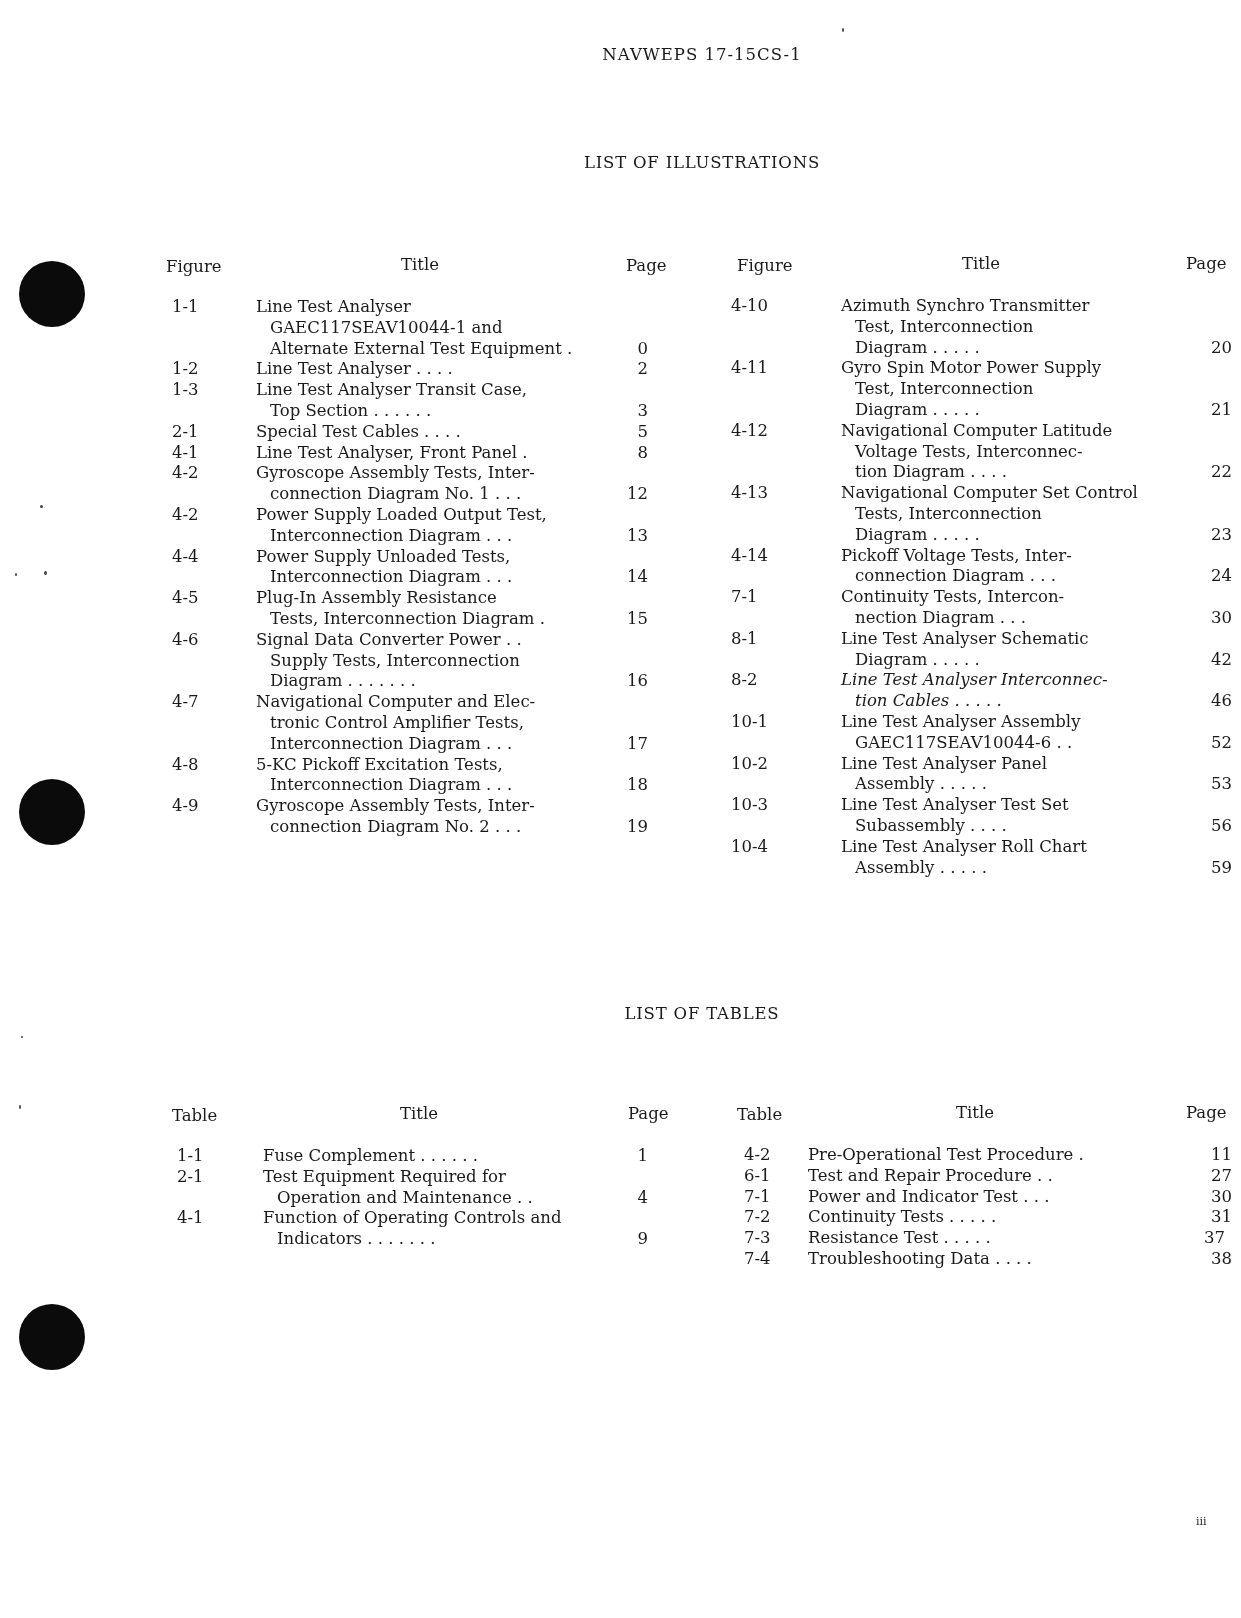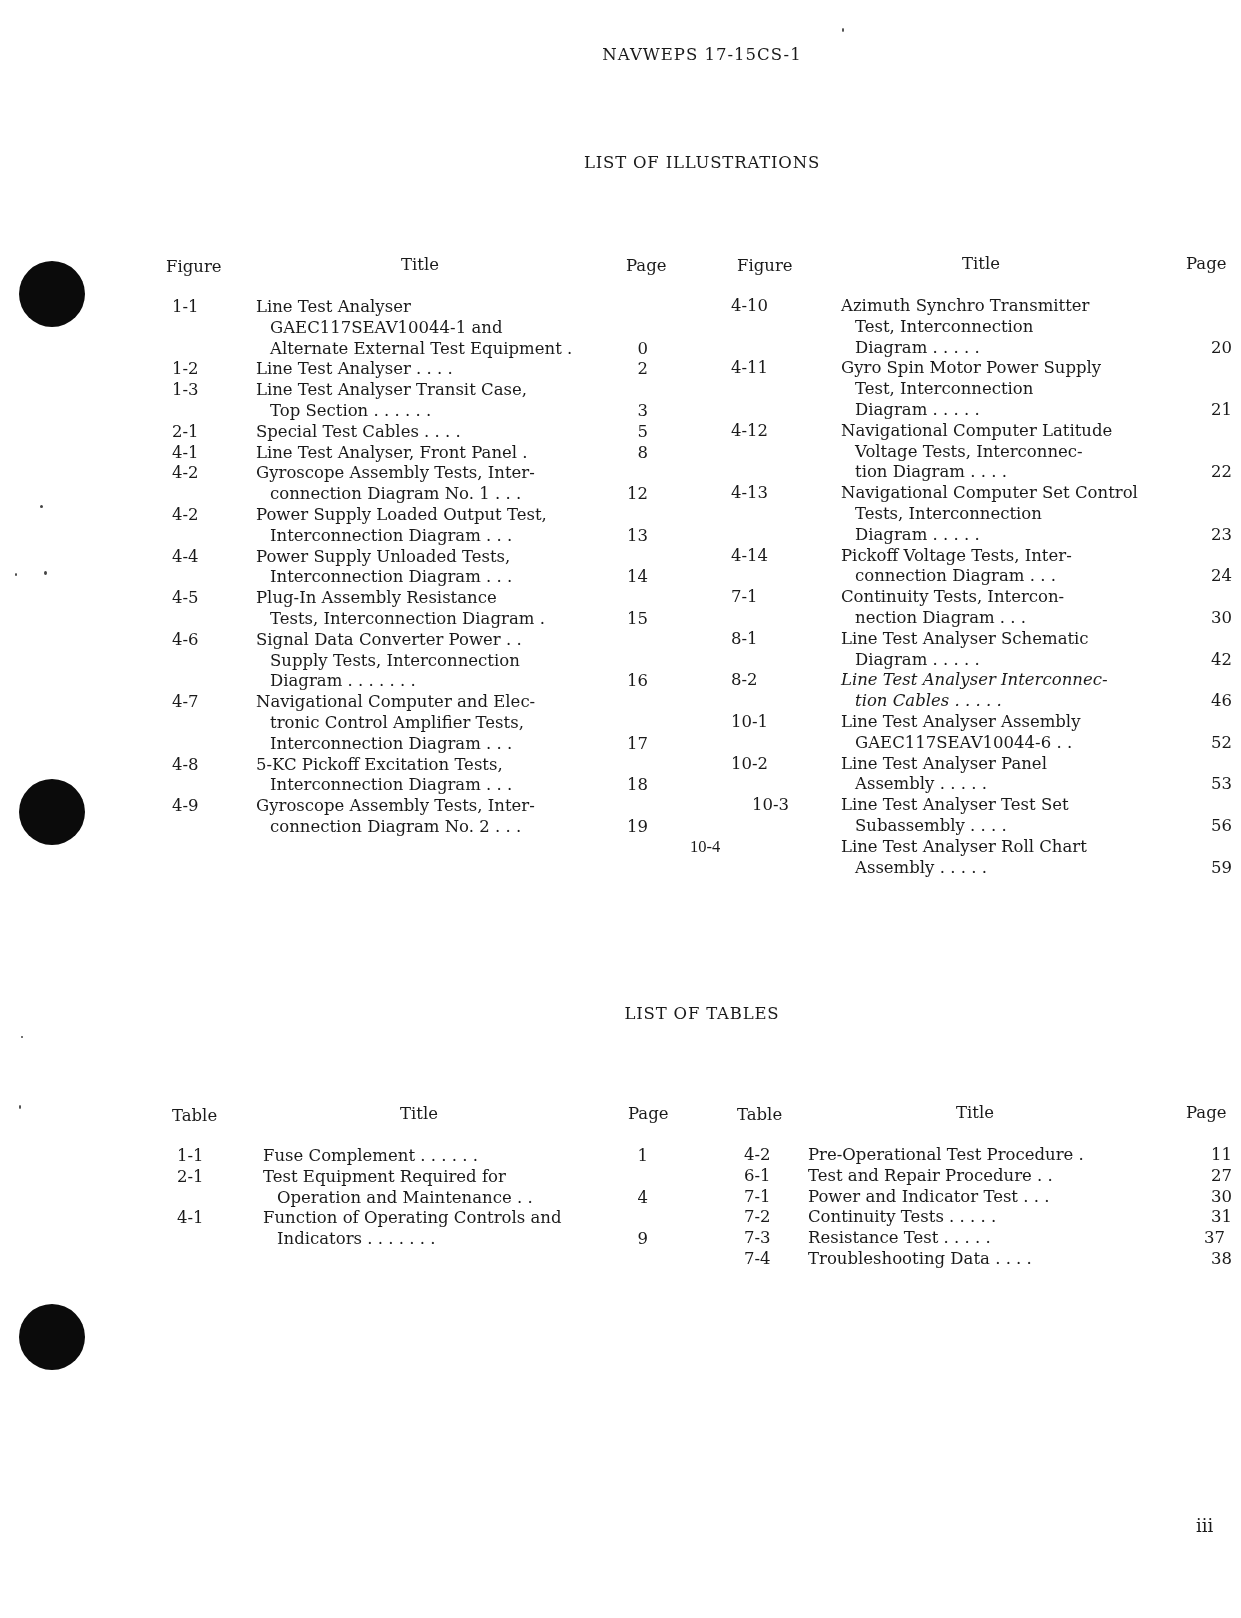--- a/index.html
+++ b/index.html
@@ -11,21 +11,21 @@
   .hole { position:absolute; width:66px; height:66px; border-radius:50%; background:#0b0b0b; left:19px; }
   .speck { position:absolute; background:#444; border-radius:50%; }
   .list { position:absolute; font-size:16.5px; line-height:20.8px; }
   .hdr { position:absolute; font-size:16.5px; }
   .row { position:absolute; left:0; width:100%; }
   .num { position:absolute; white-space:nowrap; }
   .ttl { position:absolute; white-space:nowrap; }
   .ttl .line { display:block; }
   .ttl .line.cont { padding-left:14px; }
   .pg { position:absolute; text-align:right; white-space:nowrap; }
-  .page-num { position:absolute; top:1515px; left:1196px; font-size:18px; }
+  .page-num { position:absolute; top:1515px; left:1196px; font-size:11px; }
 </style>
 </head>
 <body>
 
 <div class="hole" style="top:261px;"></div>
 <div class="hole" style="top:779px;"></div>
 <div class="hole" style="top:1304px;"></div>
 <div class="speck" style="left:842px;top:28px;width:2px;height:4px;"></div>
 <div class="speck" style="left:40px;top:505px;width:3px;height:3px;"></div>
 <div class="speck" style="left:15px;top:573px;width:2px;height:3px;"></div>
@@ -231,29 +231,29 @@
     </div>
     <div class="row" style="top: 457.6px;">
       <span class="num" style="left: 731px;">10-2</span>
       <span class="ttl" style="left: 841px;">
         <span class="line">Line Test Analyser Panel</span>
         <span class="line cont">Assembly   .     .     .     .     .</span>
       </span>
       <span class="pg" style="right: 9px; top: 20.8px;">53</span>
     </div>
     <div class="row" style="top: 499.2px;">
-      <span class="num" style="left: 752px;">10-3</span>
+      <span class="num" style="left: 731px;">10-3</span>
       <span class="ttl" style="left: 841px;">
         <span class="line">Line Test Analyser Test Set</span>
         <span class="line cont">Subassembly     .     .     .     .</span>
       </span>
       <span class="pg" style="right: 9px; top: 20.8px;">56</span>
     </div>
     <div class="row" style="top: 540.8px;">
-      <span class="num" style="left: 690px; font-family: Liberation Serif, serif;">10-4</span>
+      <span class="num" style="left: 731px;">10-4</span>
       <span class="ttl" style="left: 841px;">
         <span class="line">Line Test Analyser Roll Chart</span>
         <span class="line cont">Assembly   .     .     .     .     .</span>
       </span>
       <span class="pg" style="right: 9px; top: 20.8px;">59</span>
     </div>
   </div>
 
 <div class="abs section-title" style="top:1004px;">LIST OF TABLES</div>
 

